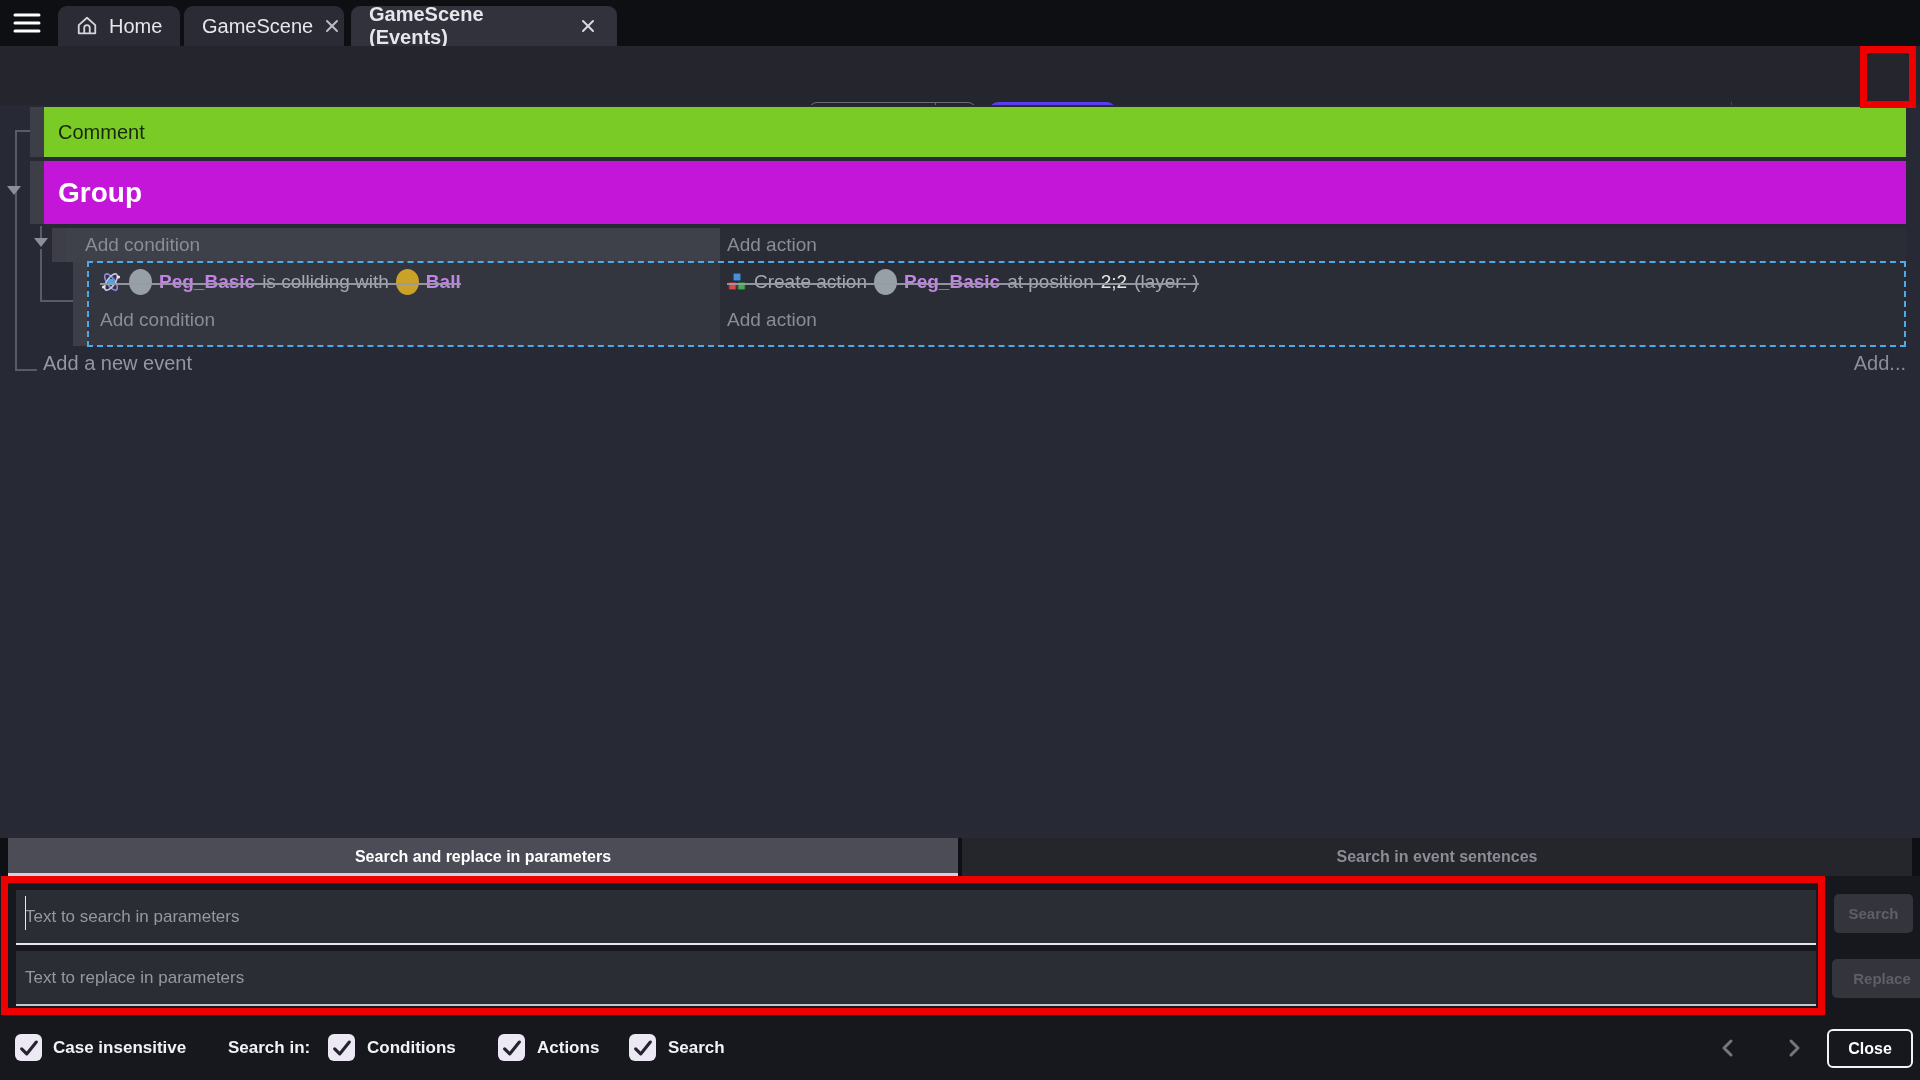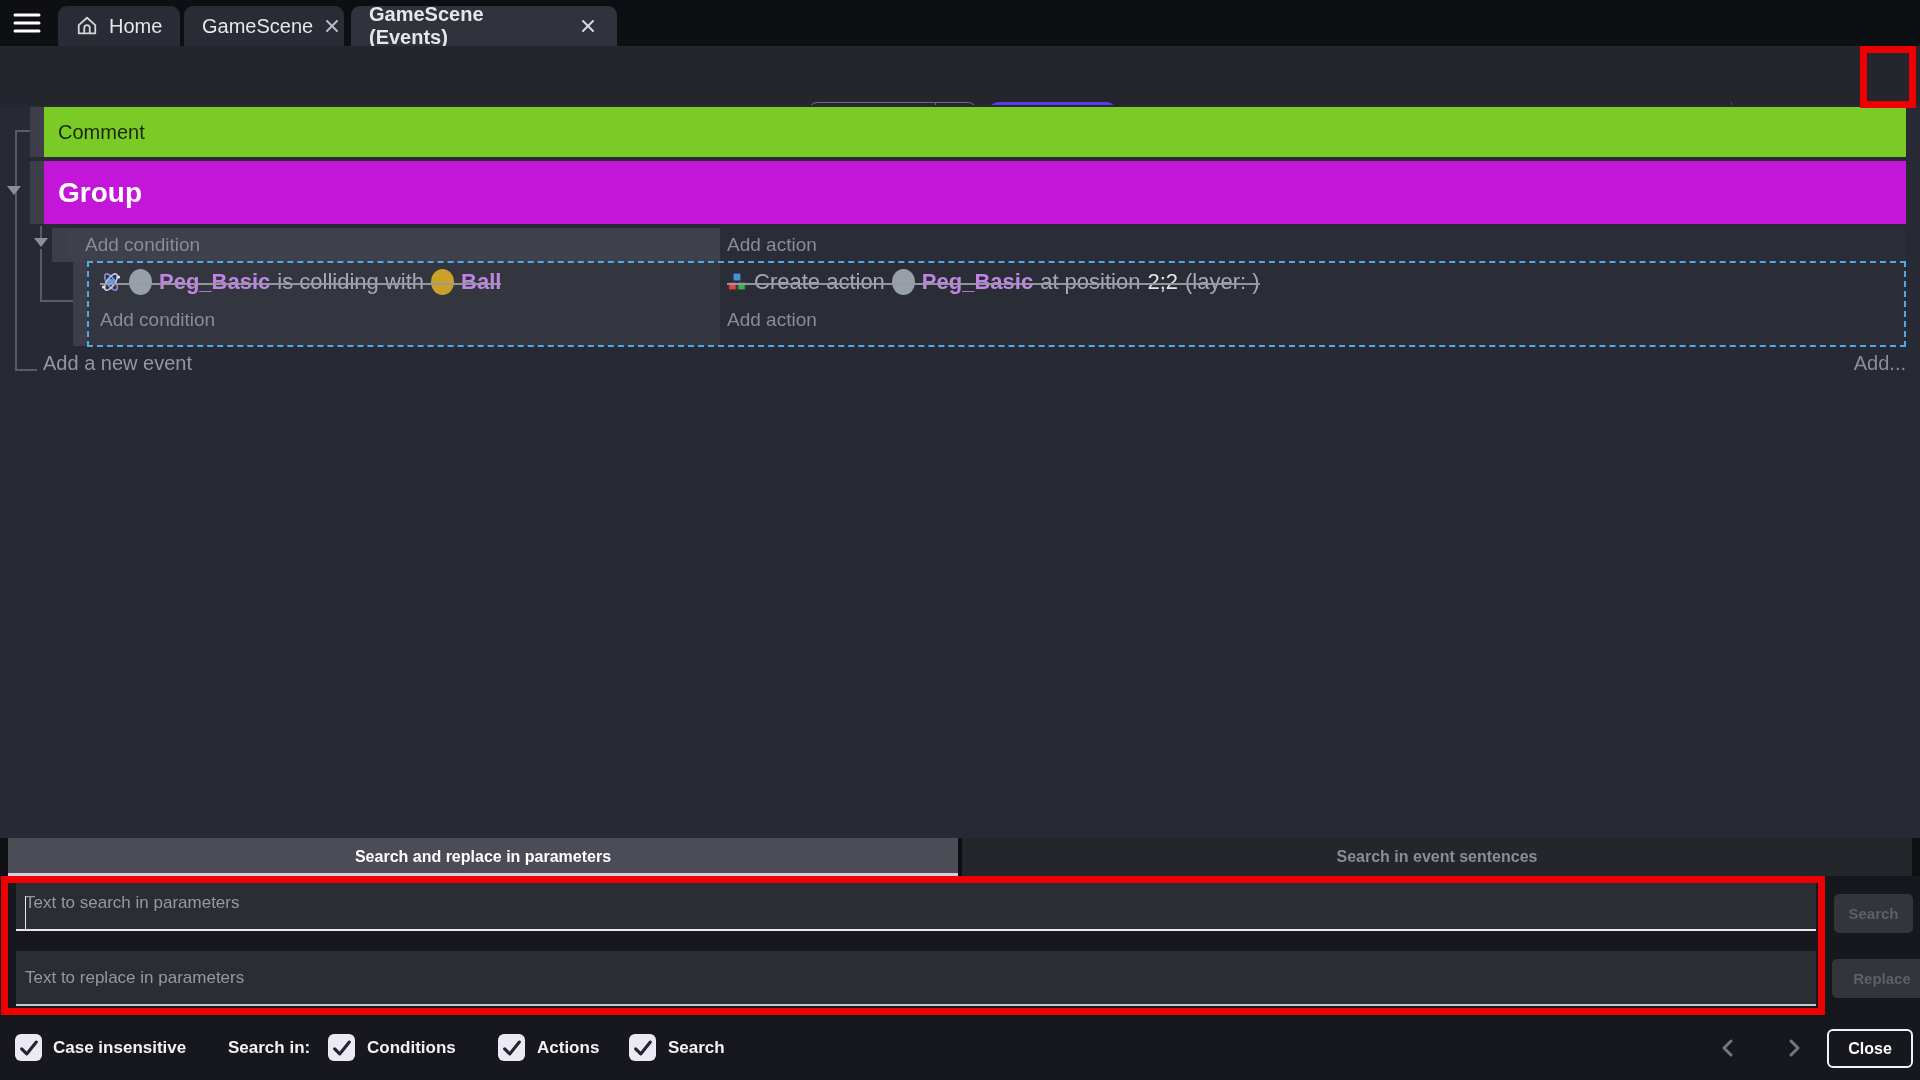--- a/index.html
+++ b/index.html
@@ -25,21 +25,21 @@
   .btnlabel{font-size:15px;font-weight:bold;}
 
   
   #events{left:0;top:105px;width:1920px;height:733px;background:#272934;}
   .handle{position:absolute;width:14px;background:#3d3e47;}
   .treeline{position:absolute;background:#5a5b64;}
   .arrow-down{position:absolute;width:0;height:0;border-left:7px solid transparent;border-right:7px solid transparent;border-top:9px solid #8d8e96;}
   .comment-bar{position:absolute;left:44px;top:2px;width:1862px;height:50px;background:#7acb25;display:flex;align-items:center;padding-left:14px;box-sizing:border-box;color:#19270a;font-size:20px;}
   .group-bar{position:absolute;left:44px;top:56px;width:1862px;height:63px;background:#c316d9;display:flex;align-items:center;padding-left:14px;box-sizing:border-box;color:#ffffff;font-size:28px;font-weight:bold;}
   .addlink{color:#8b8c95;font-size:19px;}
-  .sentence{position:relative;display:inline-flex;align-items:center;gap:7px;font-size:22px;color:#a7a8b1;white-space:nowrap;}
+  .sentence{position:relative;display:inline-flex;align-items:center;gap:7px;font-size:19px;color:#a7a8b1;white-space:nowrap;}
   .sentence::after{content:"";position:absolute;left:0;right:0;top:14px;height:2px;background:#989aa3;opacity:.95;}
   .objname{color:#c184e4;font-weight:bold;}
   .numparam{color:#e5e5e5;}
   .objcircle{width:23px;height:26px;border-radius:50%;background:#96a0a6;}
   .ballcircle{width:23px;height:26px;border-radius:50%;background:#c9a227;}
   .dashed-sel{position:absolute;left:87px;top:156px;width:1819px;height:86px;border:2px dashed #4da9e8;box-sizing:border-box;pointer-events:none;}
 
   
   #searchtabs{left:0;top:838px;width:1920px;height:38px;background:#0f1014;}
   .stab{position:absolute;top:0;height:38px;display:flex;align-items:center;justify-content:center;font-size:16px;font-weight:bold;}
@@ -325,21 +325,21 @@
     <div class="stab inactive" style="left:962px;width:950px;">
       <span>Search in event sentences</span>
     </div>
     <div class="stab active" style="left:8px;width:950px;">
       <span>Search and replace in parameters</span>
       <span class="underline"></span>
     </div>
   </div>
 
   <div class="abs" id="searchpanel">
-    <input class="sinput u1" style="top: 0;" type="text" placeholder="Text to search in parameters">
+    <input class="sinput u1" style="top: 14px;" type="text" placeholder="Text to search in parameters">
     <div class="abs" style="left:25px;top:20px;width:1px;height:34px;background:#e8e8ee;"></div>
     <div class="dimbtn" style="left:1834px;top:18px;width:79px;height:39px;">
       <span>Search</span>
     </div>
 
     <input class="sinput u2" style="top: 75px;" type="text" placeholder="Text to replace in parameters">
     <div class="dimbtn" style="left:1832px;top:83px;width:100px;height:39px;">
       <span>Replace</span>
     </div>
 

